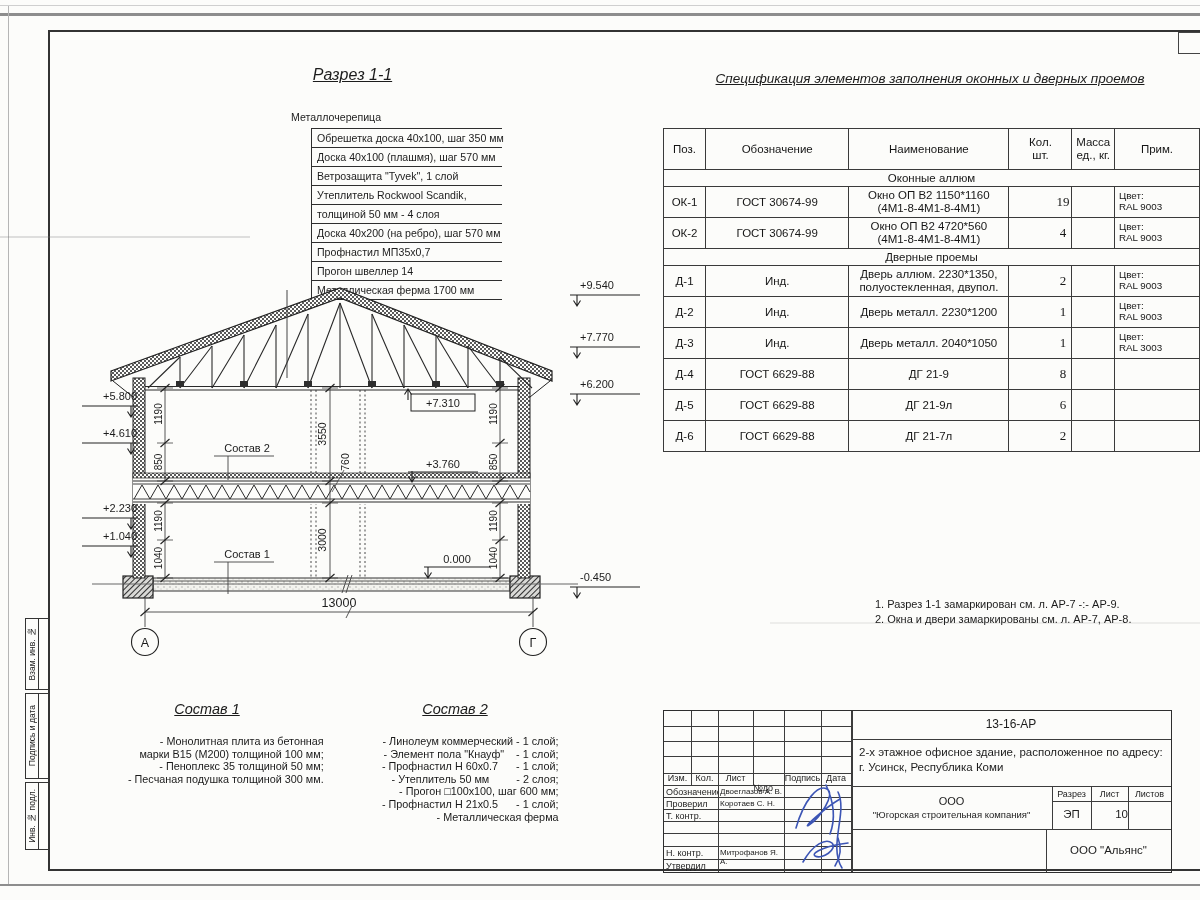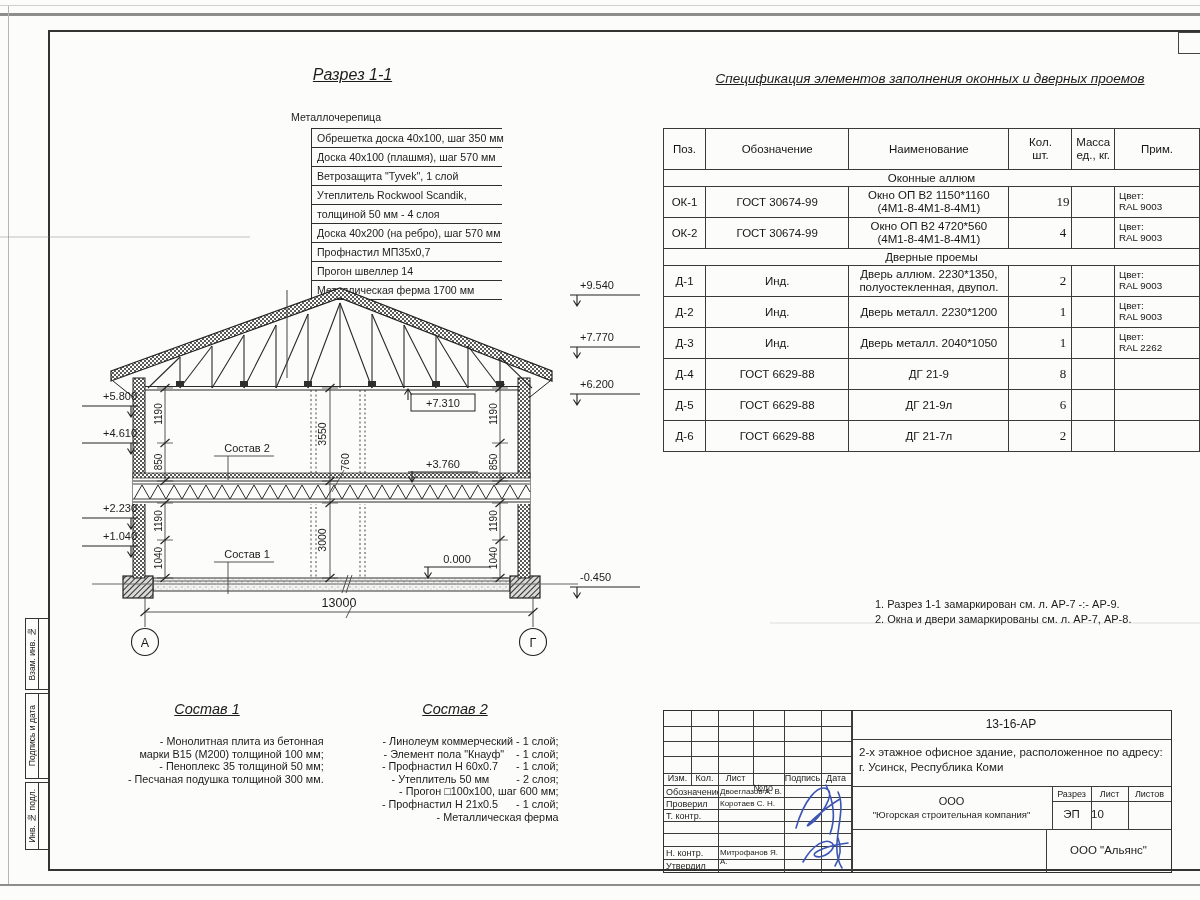--- a/index.html
+++ b/index.html
@@ -366,21 +366,21 @@
           </td>
     </tr>
     <tr class="r">
       <td>Д-3</td>
           <td>Инд.</td>
       <td>Дверь металл. 2040*1050</td>
       <td class="qty">1</td>
           <td></td>
       <td class="note">
             <div>Цвет:</div>
-            <div>RAL 2262</div>
+            <div>RAL 3003</div>
           </td>
     </tr>
     <tr class="r">
       <td>Д-4</td>
           <td>ГОСТ 6629-88</td>
       <td>ДГ 21-9</td>
       <td class="qty">8</td>
           <td></td>
           <td class="note"></td>
     </tr>
@@ -472,21 +472,21 @@
 
     <div class="cell" style="left:187px;top:6px;width:320px;text-align:center;font-size:12px">13-16-АР</div>
     <div class="cell" style="left:195px;top:35px;width:310px;font-size:11.5px">2-х этажное офисное здание, расположенное по адресу:</div>
     <div class="cell" style="left:195px;top:50px;width:310px;font-size:11.5px">г. Усинск, Республика Коми</div>
     <div class="cell" style="left:187px;top:84px;width:201px;text-align:center;font-size:11px">ООО</div>
     <div class="cell" style="left:187px;top:98px;width:201px;text-align:center;font-size:9.5px">"Югорская строительная компания"</div>
     <div class="cell" style="left:388px;top:78px;width:39px;text-align:center">Разрез</div>
     <div class="cell" style="left:427px;top:78px;width:37px;text-align:center">Лист</div>
     <div class="cell" style="left:464px;top:78px;width:43px;text-align:center">Листов</div>
     <div class="cell" style="left:388px;top:97px;width:39px;text-align:center;font-size:11.5px">ЭП</div>
-    <div class="cell" style="left:427px;top:97px;width:37px;text-align:left;font-size:11.5px">10</div>
+    <div class="cell" style="left:427px;top:97px;width:37px;text-align:right;font-size:11.5px">10</div>
     <div class="cell" style="left:382px;top:133px;width:125px;text-align:center;font-size:11.5px">ООО "Альянс"</div>
   </div>
 
   <svg class="abs" style="left:660px;top:700px" width="240" height="200" viewBox="660 700 240 200">
     <g stroke="#3c55b5" stroke-width="1.6" fill="none" stroke-linecap="round">
       <path d="M796,828 C804,800 818,784 827,789 C836,794 820,818 809,825 C801,830 823,809 840,799 M826,785 C833,800 836,818 830,834"></path>
       <path d="M803,862 C813,844 826,838 832,843 C838,849 822,860 815,856 C810,852 830,845 848,843 M838,838 C842,848 840,858 835,866"></path>
       <path d="M838,792 C848,812 828,846 842,868"></path>
     </g>
   </svg>

